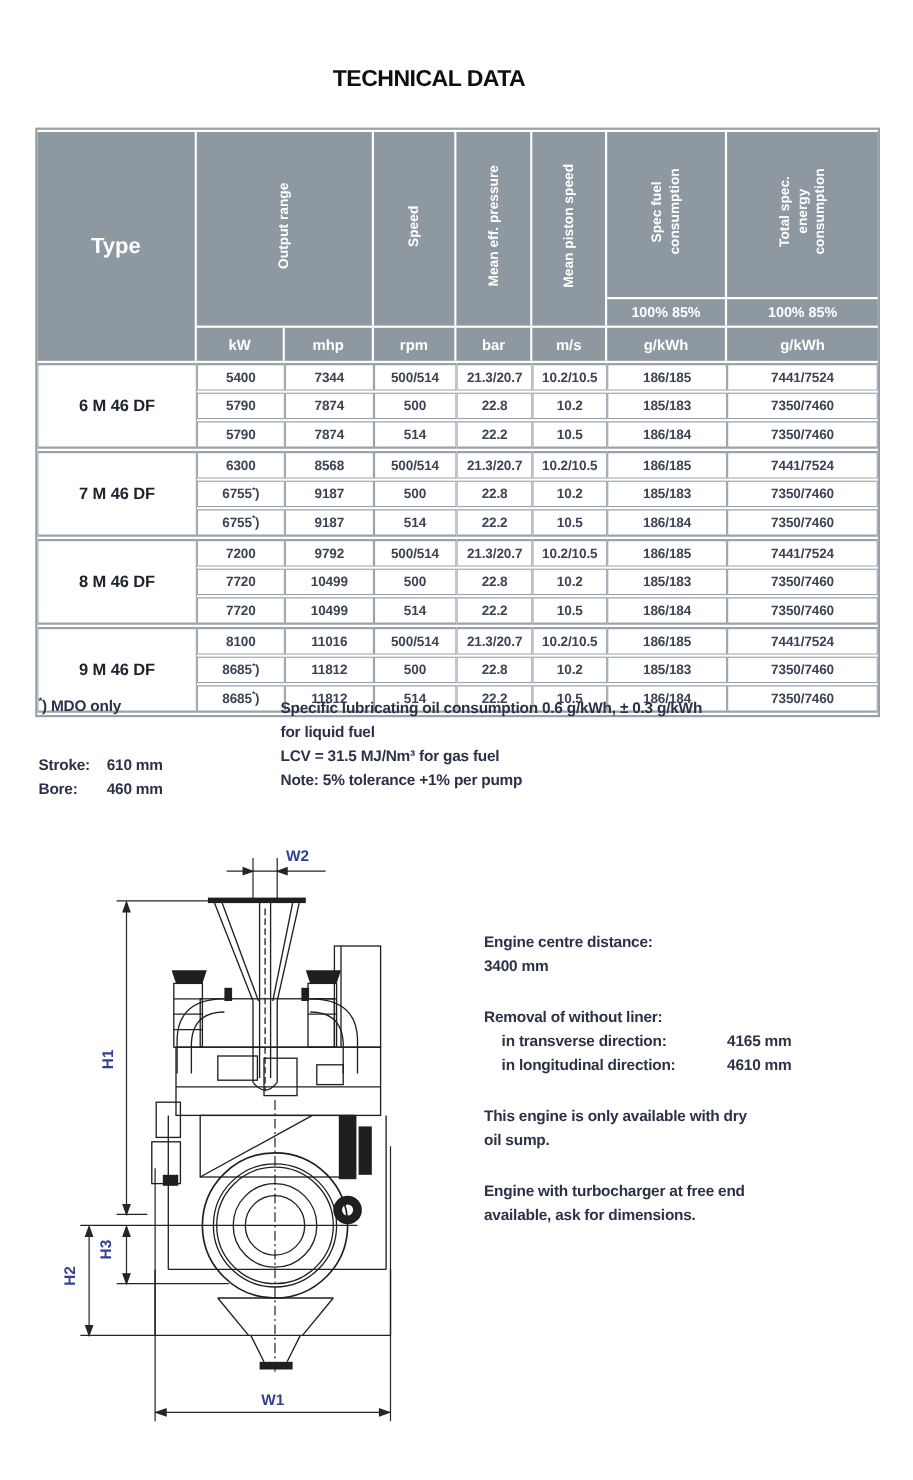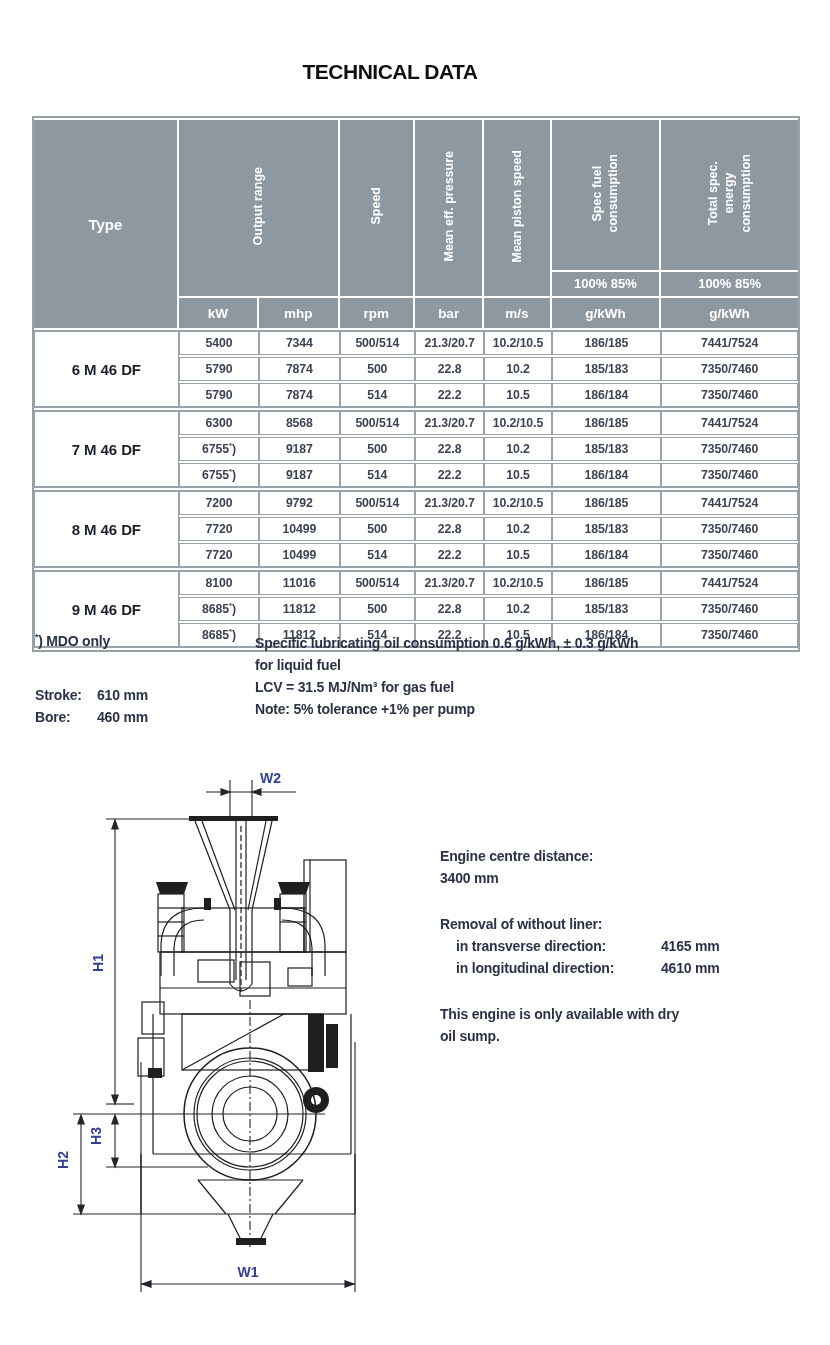--- a/index.html
+++ b/index.html
@@ -13,21 +13,21 @@
   
   .table-frame{position:absolute;left:32px;top:116px;width:764px;
                border:2px solid #97a1a8;background:#fff;}
   table{width:100%;table-layout:fixed;border-collapse:separate;border-spacing:0 2px;}
   th{background:#8e98a0;color:#ffffff;text-align:center;vertical-align:middle;
      border-right:2px solid #ffffff;padding:0;font-weight:700;}
   th.last{border-right:0;}
   th.tall{height:150px;}
   th.loadrow{height:22px;font-size:13px;padding-bottom:2px;vertical-align:middle;}
   th.units{height:30px;font-size:13.5px;margin-top:36px;}
-  th.typehead{font-size:15px;}
+  th.typehead{font-size:20px;}
   .vlabel{display:inline-block;writing-mode:vertical-rl;transform:rotate(180deg);
           white-space:pre-line;font-size:12.5px;font-weight:700;line-height:1.3;color:#fff;}
   td{background:#fff;border:1px solid #9aa3ab;height:20px;text-align:center;
      vertical-align:middle;padding:1px 2px;font-size:12.3px;font-weight:700;
      color:#3c4353;letter-spacing:-0.1px;}
   tr.group-start td{border-top-width:2px;}
   tr.group-end td{border-bottom-width:2px;}
   td.type-cell{font-size:15px;font-weight:800;color:#1c212b;
                border-top-width:2px;border-bottom-width:2px;}
   sup{font-size:0.62em;vertical-align:super;line-height:0;}
@@ -360,15 +360,19 @@
         </div>
       <div class="lv">
           <span class="lbl">in longitudinal direction:</span>
           <span>4610 mm</span>
         </div>
     </div>
     <div class="blk">
       <div>This engine is only available with dry</div>
       <div>oil sump.</div>
     </div>
+    <div class="blk">
+      <div>Engine with turbocharger at free end</div>
+      <div>available, ask for dimensions.</div>
+    </div>
   </div>
 
 </div>
 
 </body></html>

